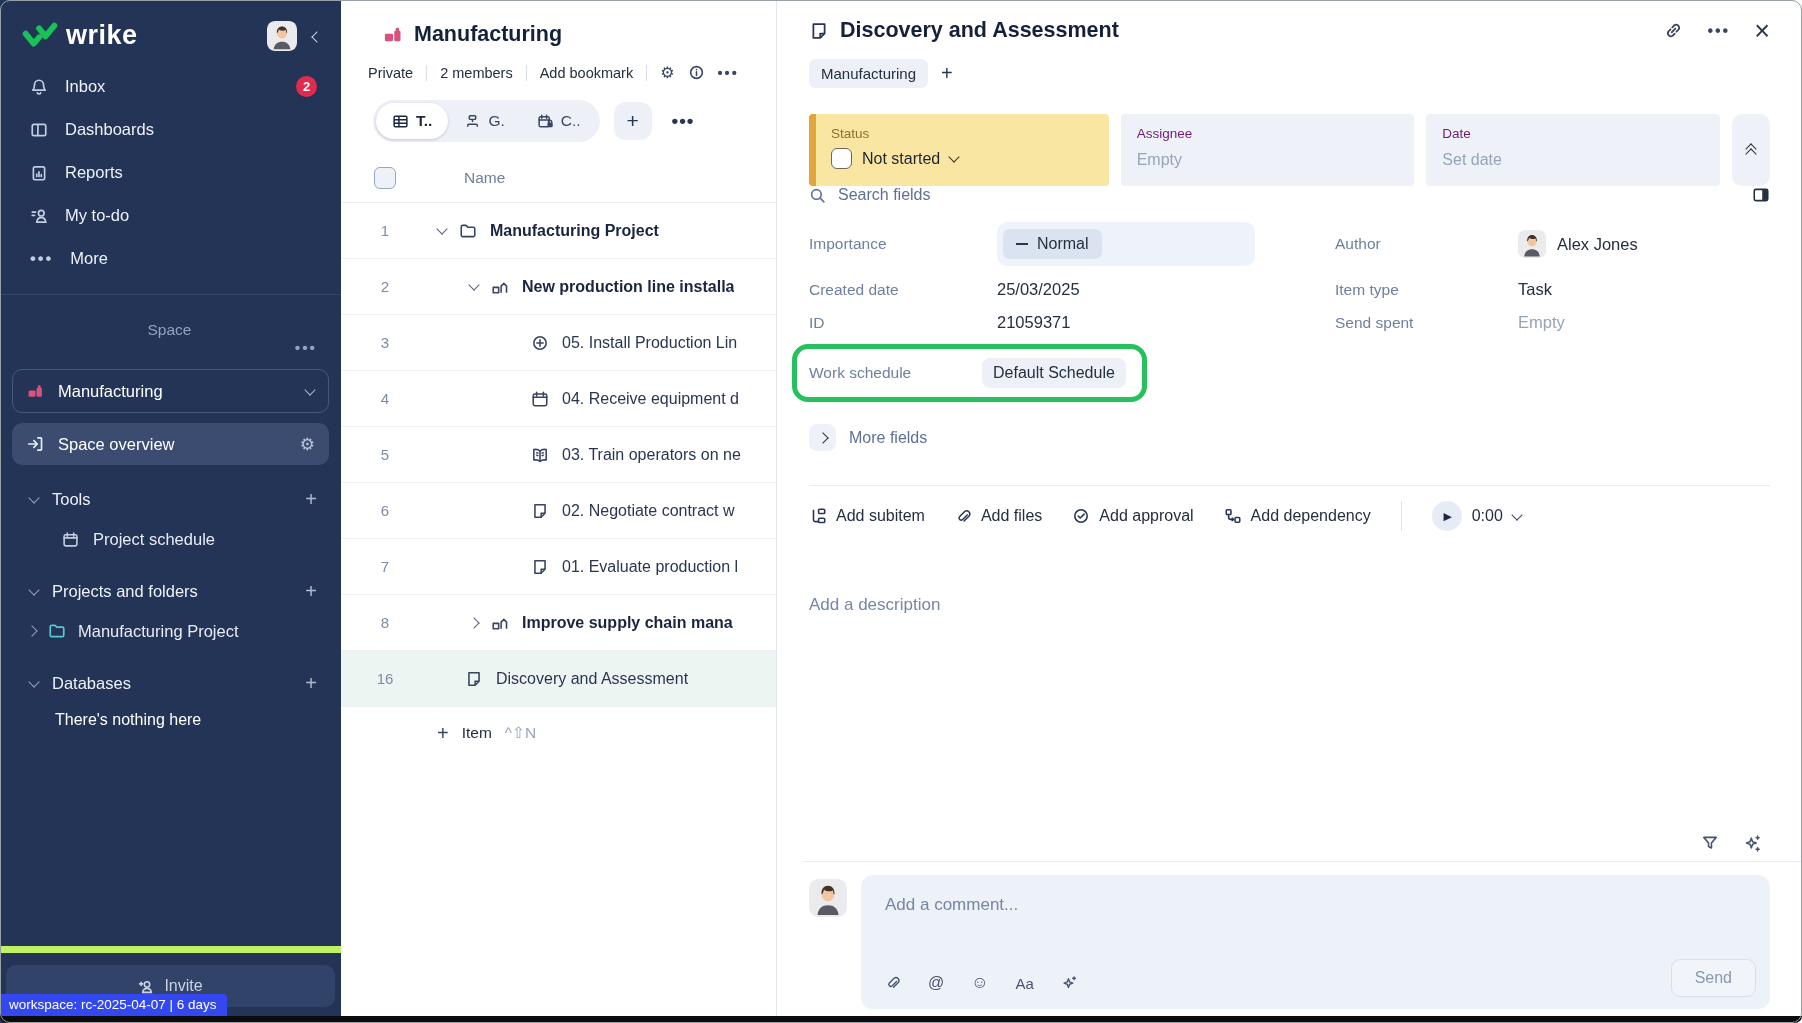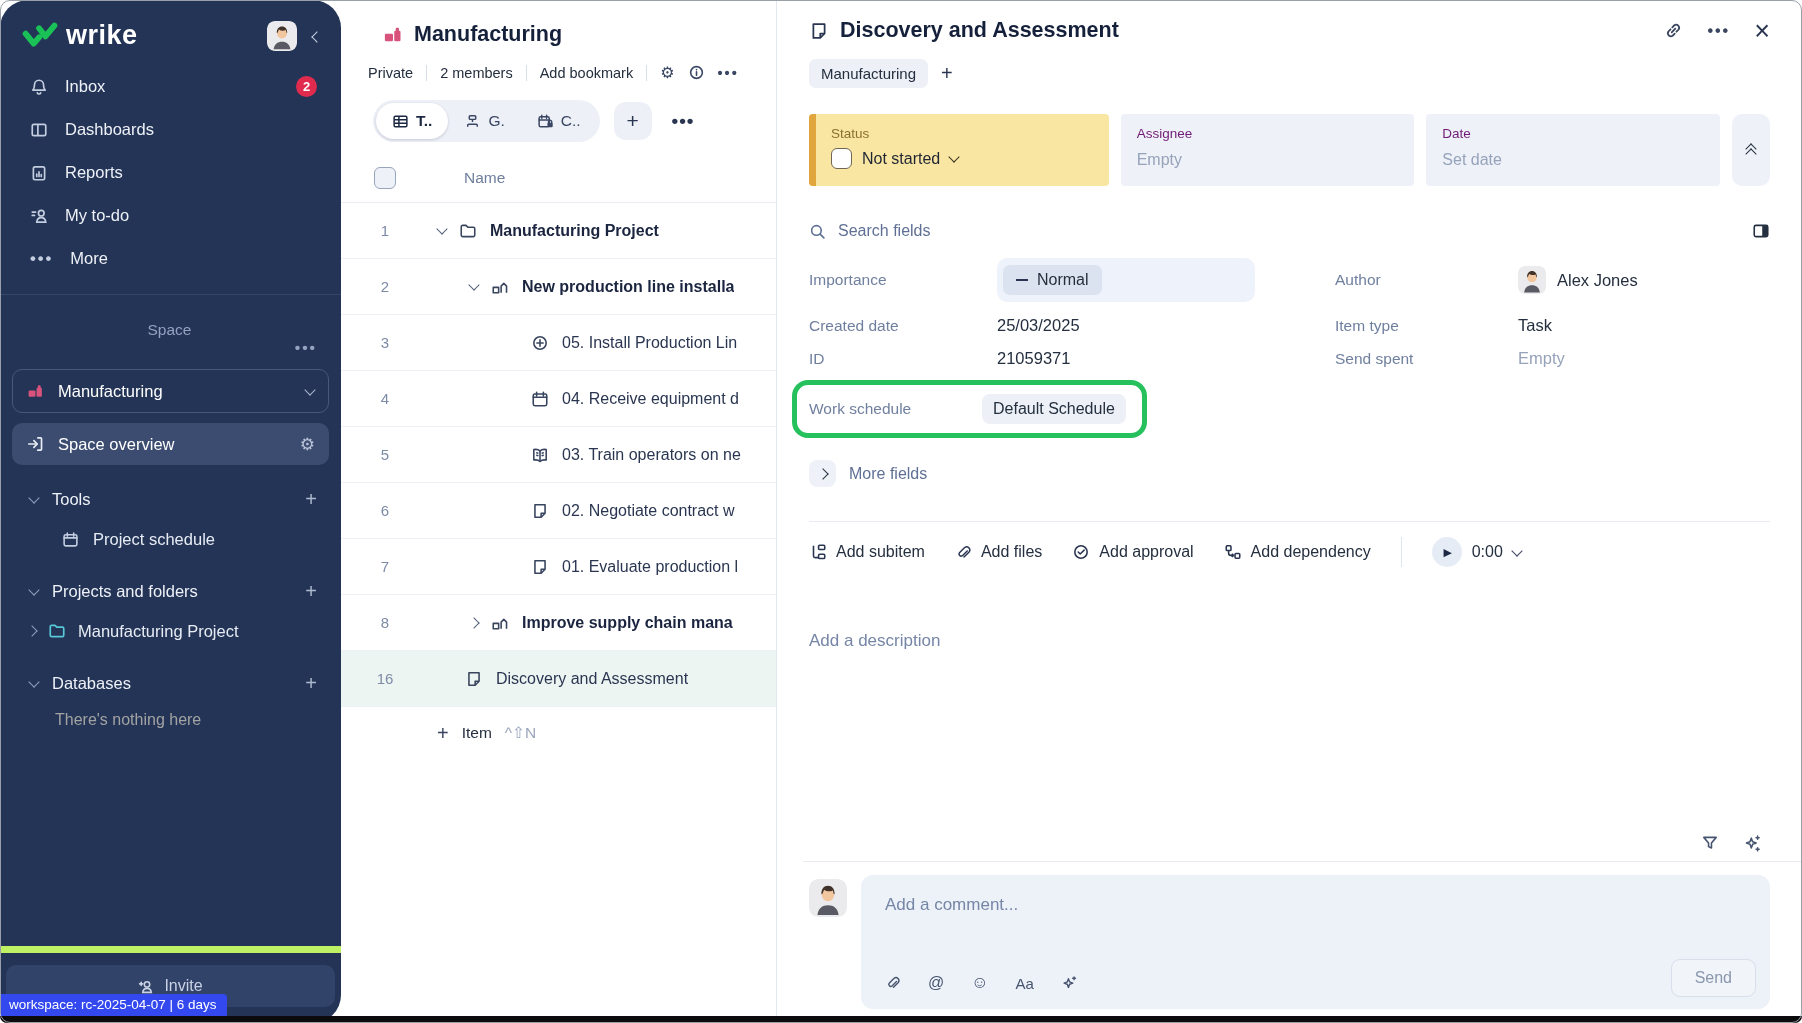--- a/index.html
+++ b/index.html
@@ -13,21 +13,21 @@
   .chv{display:inline-block;width:7px;height:7px;border-right:1.6px solid currentColor;border-bottom:1.6px solid currentColor;}
   .chv.down{transform:rotate(45deg);margin-top:-3px;}
   .chv.right{transform:rotate(-45deg);}
   .chv.up{transform:rotate(-135deg);margin-bottom:-3px;}
   .chv.left{transform:rotate(135deg);}
 
   svg{display:block;}
   .ic{flex:none;}
 
   
-  .sidebar{width:341px;flex:none;background:#233456;color:#e8edf5;display:flex;flex-direction:column;position:relative;border-radius:28px;}
+  .sidebar{width:341px;flex:none;background:#233456;color:#e8edf5;display:flex;flex-direction:column;position:relative;}
   .sb-top{display:flex;align-items:center;padding:20px 20px 14px 22px;}
   .sb-logo{display:flex;align-items:center;gap:8px;}
   .sb-logo-text{font-size:27px;font-weight:bold;color:#fff;letter-spacing:.5px;}
   .sb-avatar{margin-left:auto;width:30px;height:30px;border-radius:8px;overflow:hidden;flex:none;}
   .sb-collapse{margin-left:16px;color:#c6d0e2;cursor:pointer;}
   .sb-item{display:flex;align-items:center;height:43px;padding:0 24px 0 30px;gap:17px;font-size:16.5px;color:#eef1f7;cursor:pointer;}
   .sb-item .ic{color:#c3cddf;}
   .sb-right{margin-left:auto;color:#93a1bc;font-size:14.5px;}
   .badge{margin-left:auto;width:21px;height:21px;border-radius:50%;background:#e02b4f;color:#fff;font-size:13px;display:flex;align-items:center;justify-content:center;font-weight:bold;}
   .sb-divider{height:1px;background:#36456a;margin:14px 0 0;}
@@ -37,21 +37,21 @@
   .space-selector .name{font-size:16.5px;color:#fff;}
   .space-selector .chv{margin-left:auto;color:#aab6cc;}
   .sb-active{margin:2px 12px;height:42px;background:#3c4c70;border-radius:10px;display:flex;align-items:center;padding:0 14px;gap:14px;font-size:16.5px;color:#fff;cursor:pointer;}
   .sb-active .gear{margin-left:auto;color:#b9c4d8;font-size:17px;}
   .sb-sect{display:flex;align-items:center;height:40px;padding:0 24px 0 30px;gap:14px;font-size:16.5px;color:#eef1f7;cursor:pointer;margin-top:12px;}
   .sb-sect .chv{color:#8fa0bd;}
   .sb-sect .plus{margin-left:auto;color:#aeb9cf;font-size:20px;font-weight:normal;}
   .sb-child{display:flex;align-items:center;height:40px;padding:0 24px 0 62px;gap:14px;font-size:16.5px;color:#e7ecf4;cursor:pointer;}
   .sb-child .ic{color:#c3cddf;}
   .sb-child2{display:flex;align-items:center;height:40px;padding:0 24px 0 28px;gap:12px;font-size:16.5px;color:#e7ecf4;cursor:pointer;}
-  .sb-empty{padding:8px 24px 0 55px;color:#a3a3a3;font-size:16px;}
+  .sb-empty{padding:8px 24px 0 55px;color:#ffffff;font-size:16px;}
   .sb-bottom{margin-top:auto;border-top:7px solid #bef264;padding:12px 6px 16px;}
   .invite-btn{height:42px;background:#32436a;border-radius:10px;display:flex;align-items:center;justify-content:center;gap:9px;color:#c9d3e4;font-size:16px;cursor:pointer;}
   .ws-badge{position:absolute;left:1px;bottom:7px;z-index:95;background:#3348ef;color:#fff;font-size:13.5px;padding:3px 10px 4px 8px;border-radius:0 4px 0 0;}
 
   
   .main{width:435px;flex:none;background:#fff;display:flex;flex-direction:column;border-right:1px solid #e3e8ef;overflow:hidden;}
   .m-header{display:flex;align-items:center;gap:11px;padding:22px 0 0 42px;}
   .m-title{font-size:21.5px;font-weight:bold;color:#15203b;white-space:nowrap;}
   .m-meta{display:flex;align-items:center;gap:13px;padding:16px 0 0 27px;font-size:14.5px;color:#242f3f;white-space:nowrap;}
   .m-meta .sep{width:1px;height:16px;background:#d9dfe9;}
@@ -94,21 +94,21 @@
   .card{flex:1;height:72px;border-radius:4px;background:#eef1f8;padding:12px 16px;box-sizing:border-box;cursor:pointer;}
   .card .lbl{font-size:13.5px;color:#701a75;}
   .card .val{font-size:16px;color:#96a3ba;margin-top:10px;}
   .card.status{background:#f9e6a2;position:relative;overflow:hidden;padding-left:22px;}
   .card.status:before{content:"";position:absolute;left:0;top:0;bottom:0;width:7px;background:#e0a53c;}
   .card.status .lbl{color:#8a7030;}
   .status-val{display:flex;align-items:center;gap:10px;margin-top:7px;}
   .st-check{width:19px;height:19px;background:#fff;border:1.5px solid #6f6754;border-radius:6px;}
   .status-val .txt{font-size:16px;color:#1f2433;}
   .collapse-btn{flex:none;width:38px;height:72px;border-radius:10px;background:#eef1f8;display:flex;flex-direction:column;align-items:center;justify-content:center;color:#242f3f;cursor:pointer;}
-  .d-search{display:flex;align-items:center;gap:12px;margin-top:36px;color:#5f7095;}
+  .d-search{display:flex;align-items:center;gap:12px;color:#5f7095;}
   .d-search .ph{font-size:16px;}
   .d-search .side{margin-left:auto;color:#242f3f;cursor:pointer;}
   .d-grid{display:grid;grid-template-columns:180px 330px 175px 1fr;column-gap:8px;row-gap:14px;margin-top:18px;align-items:center;}
   .f-label{font-size:15.5px;color:#6f7f9e;}
   .f-value{font-size:16.5px;color:#242f3f;}
   .f-value.empty{color:#96a3ba;}
   .imp-wrap{width:258px;height:44px;background:#eef2fb;border-radius:10px;display:flex;align-items:center;padding:0 6px;box-sizing:border-box;cursor:pointer;}
   .imp-pill{background:#dce3f0;border-radius:7px;padding:6px 13px;display:flex;align-items:center;gap:9px;font-size:16px;color:#242f3f;}
   .dash{width:12px;height:0;border-top:2.2px solid #2a3651;}
   .author{display:flex;align-items:center;gap:11px;}

